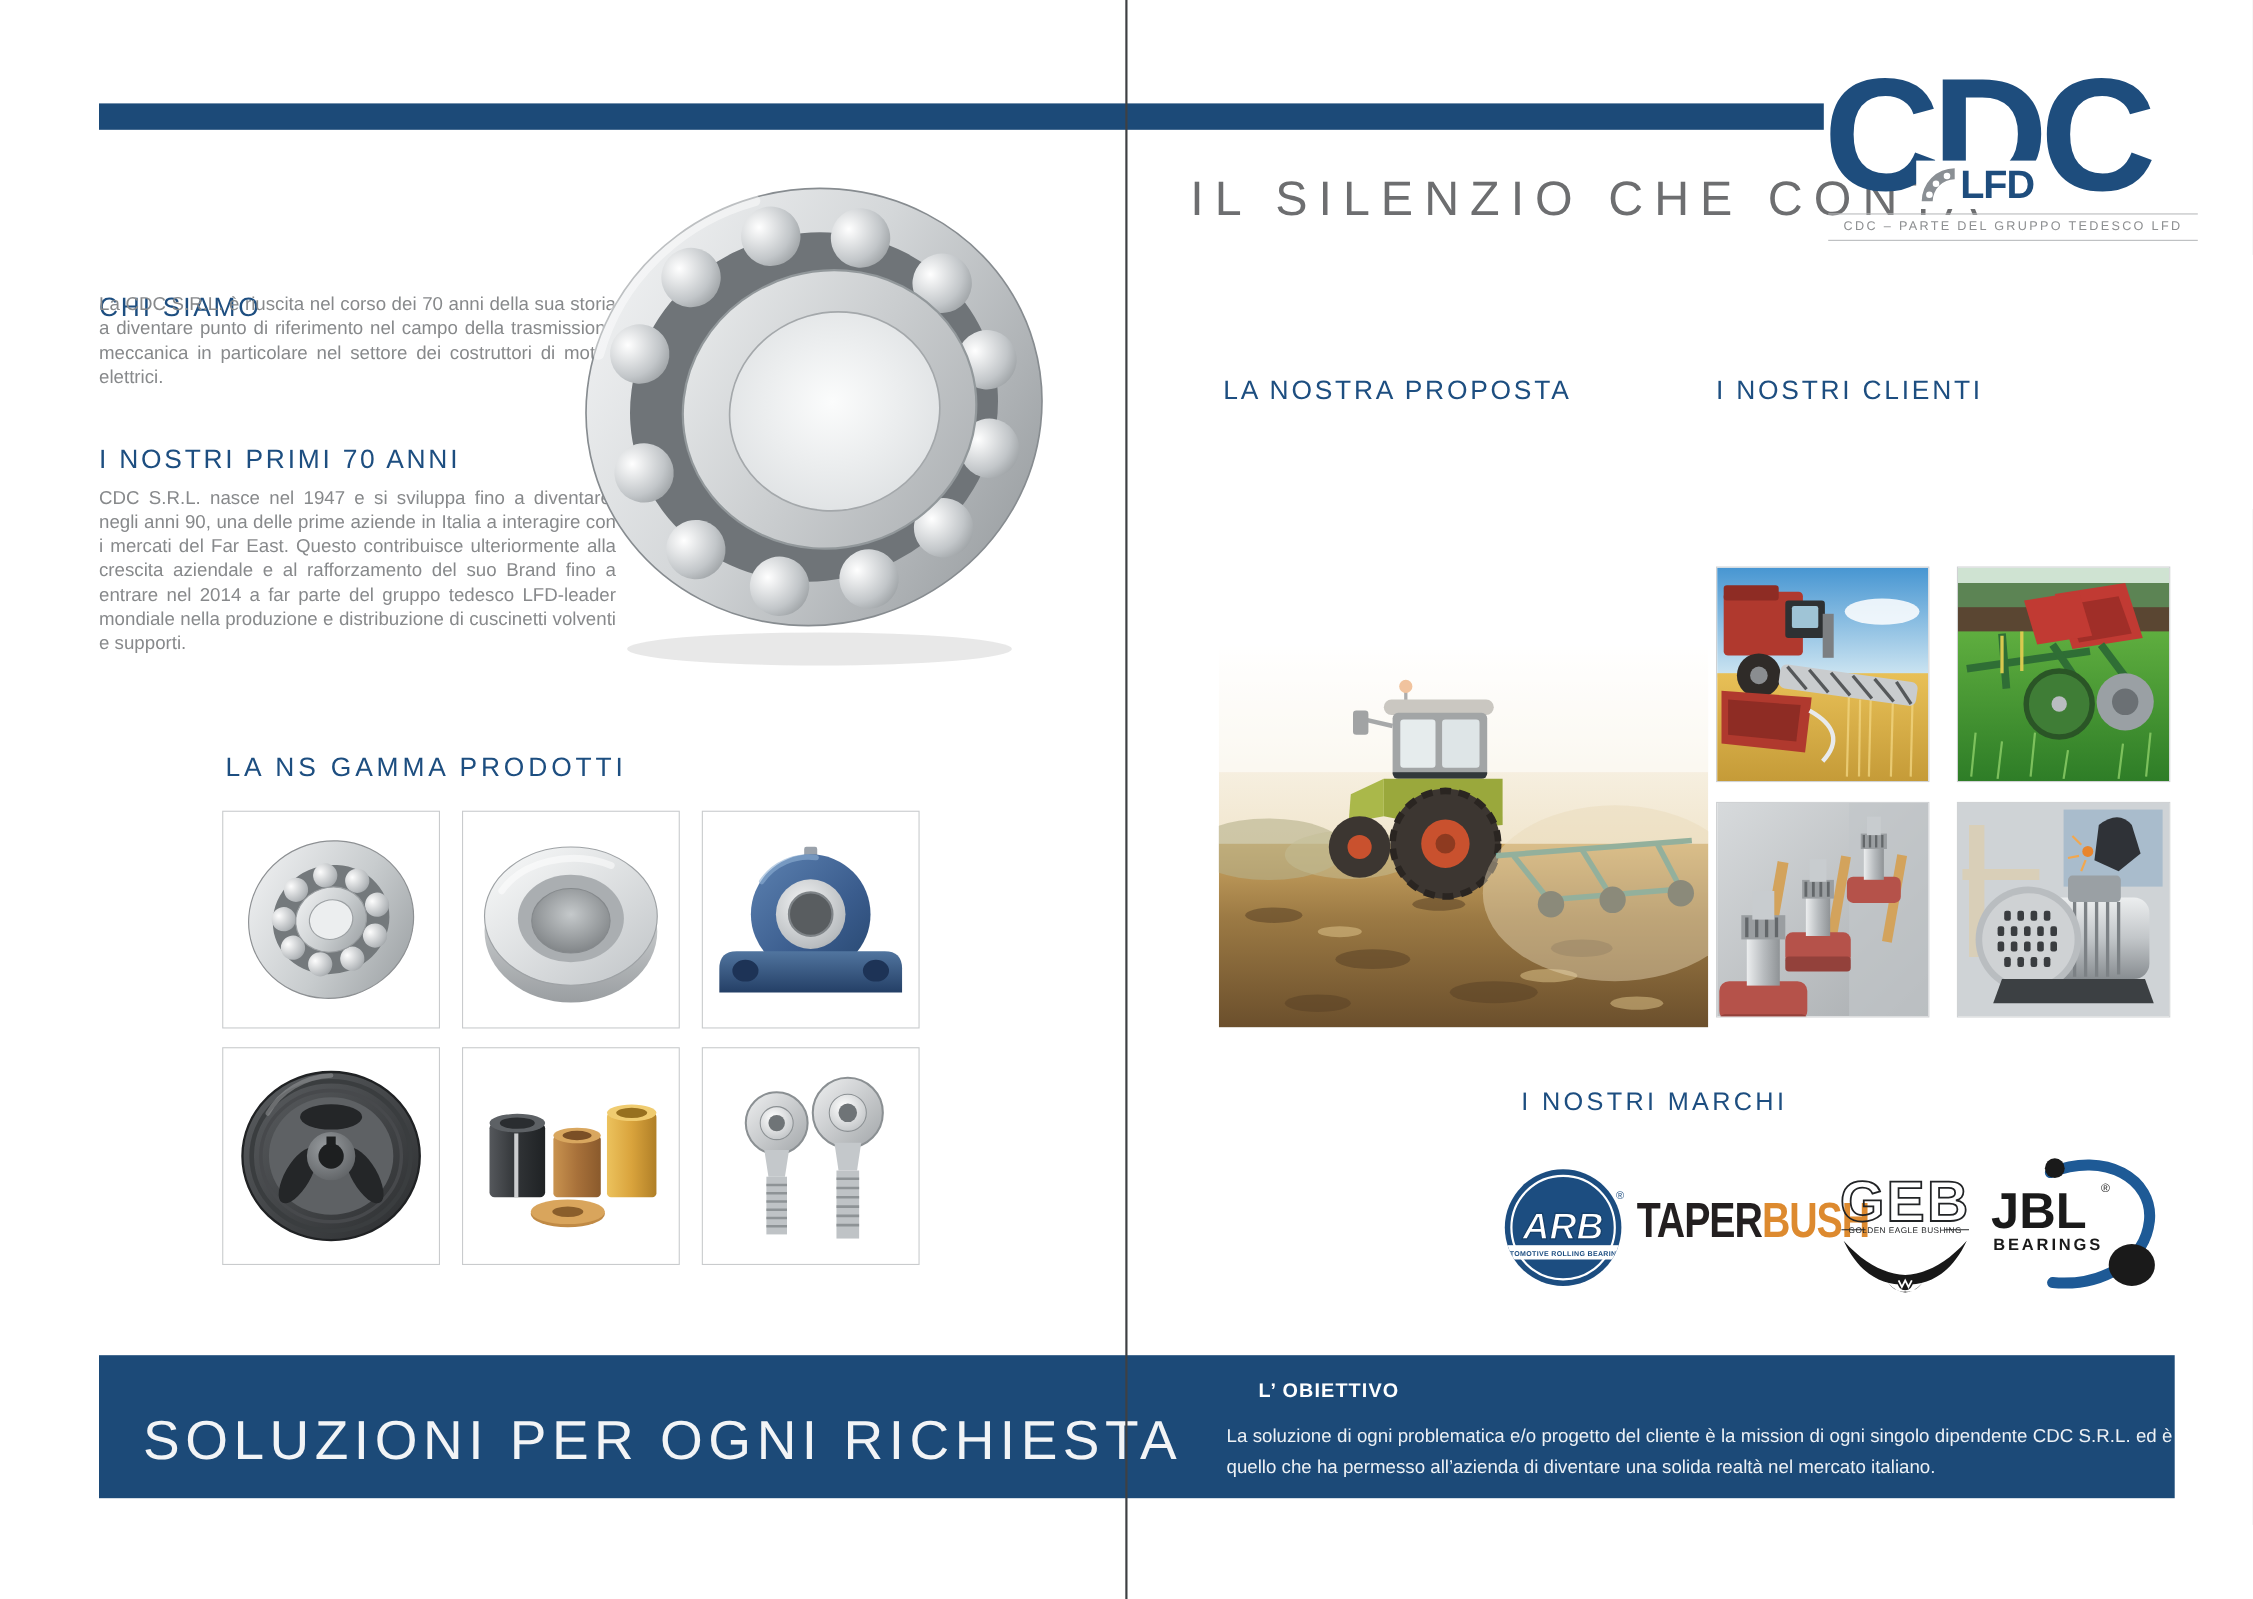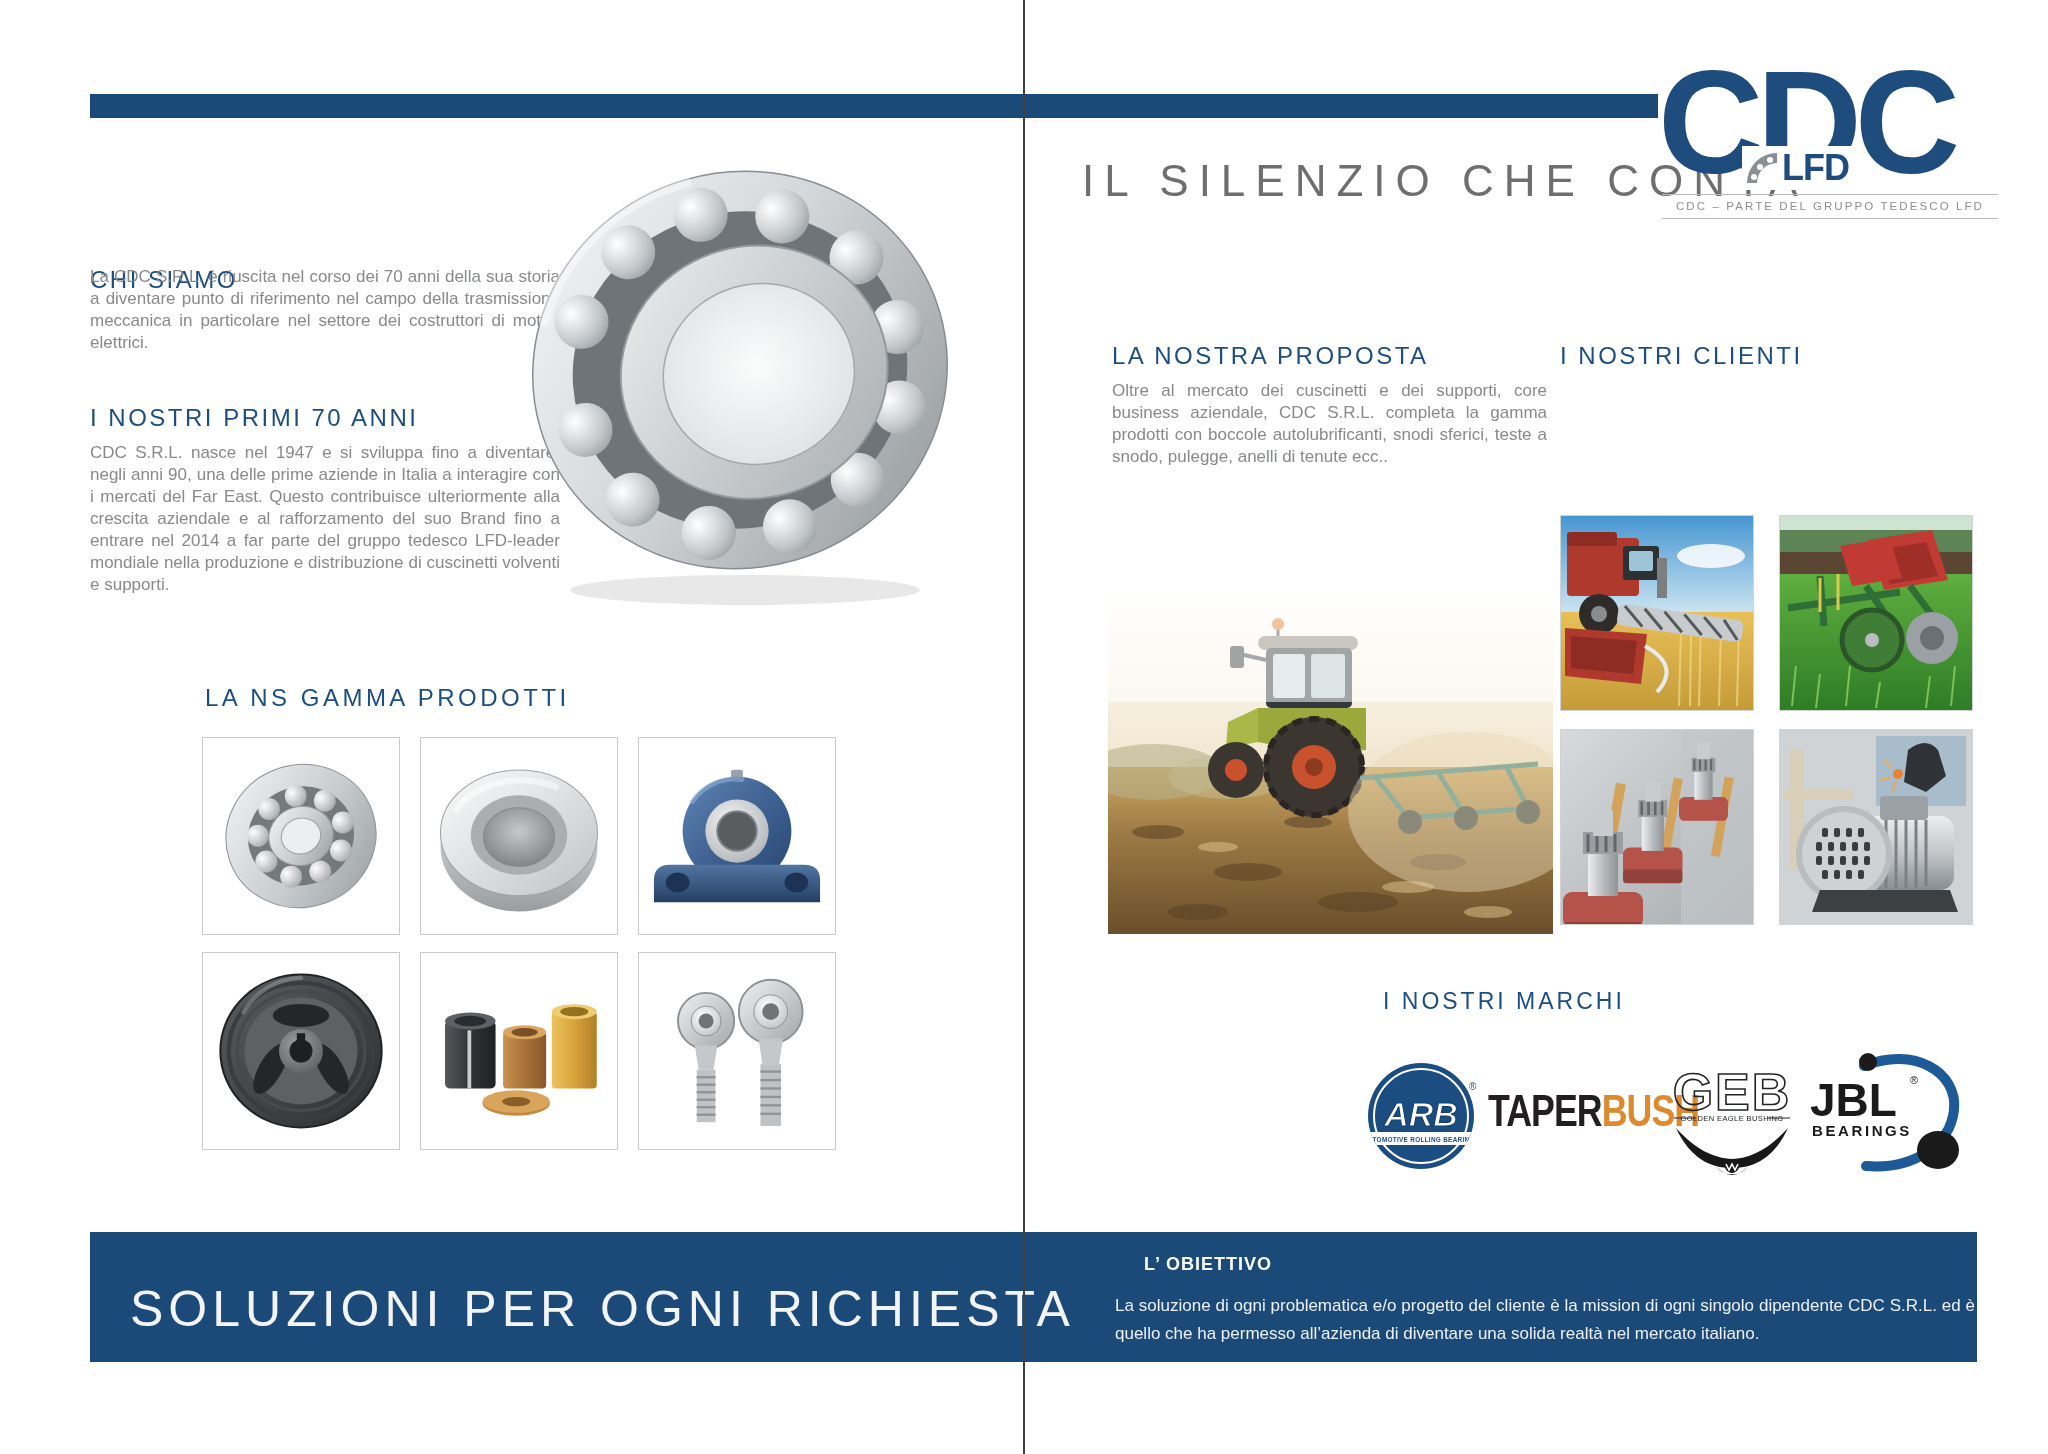--- a/index.html
+++ b/index.html
@@ -318,21 +318,20 @@
           <circle cx="25" cy="9" r="3" fill="#ffffff"></circle>
       </svg>
       <span class="logo-lfd-txt">LFD</span>
     </div>
     <div class="logo-rule" style="top:144px;"></div>
     <div class="logo-tag">CDC – PARTE DEL GRUPPO TEDESCO LFD</div>
     <div class="logo-rule" style="top:168px;"></div>
   </div>
 
   <div class="abs h-nav" id="proposta-title">LA NOSTRA PROPOSTA</div>
-  <div class="abs body-txt" id="proposta-body">Oltre al mercato dei cuscinetti e dei supporti, core business aziendale, CDC S.R.L. completa la gamma prodotti con boccole autolubrificanti, snodi sferici, teste a snodo, pulegge, anelli di tenute ecc..</div>
 
   <div class="abs h-nav" id="clienti-title">I NOSTRI CLIENTI</div>
 
   <div class="abs" id="tractor-photo">
     <svg width="445" height="352" viewBox="0 0 445 352" preserveAspectRatio="none">
       <defs>
         <linearGradient id="tsky" x1="0" y1="0" x2="0" y2="1">
             <stop offset="0" stop-color="#ffffff"></stop>
             <stop offset="1" stop-color="#f1e6ce"></stop>
           </linearGradient>

